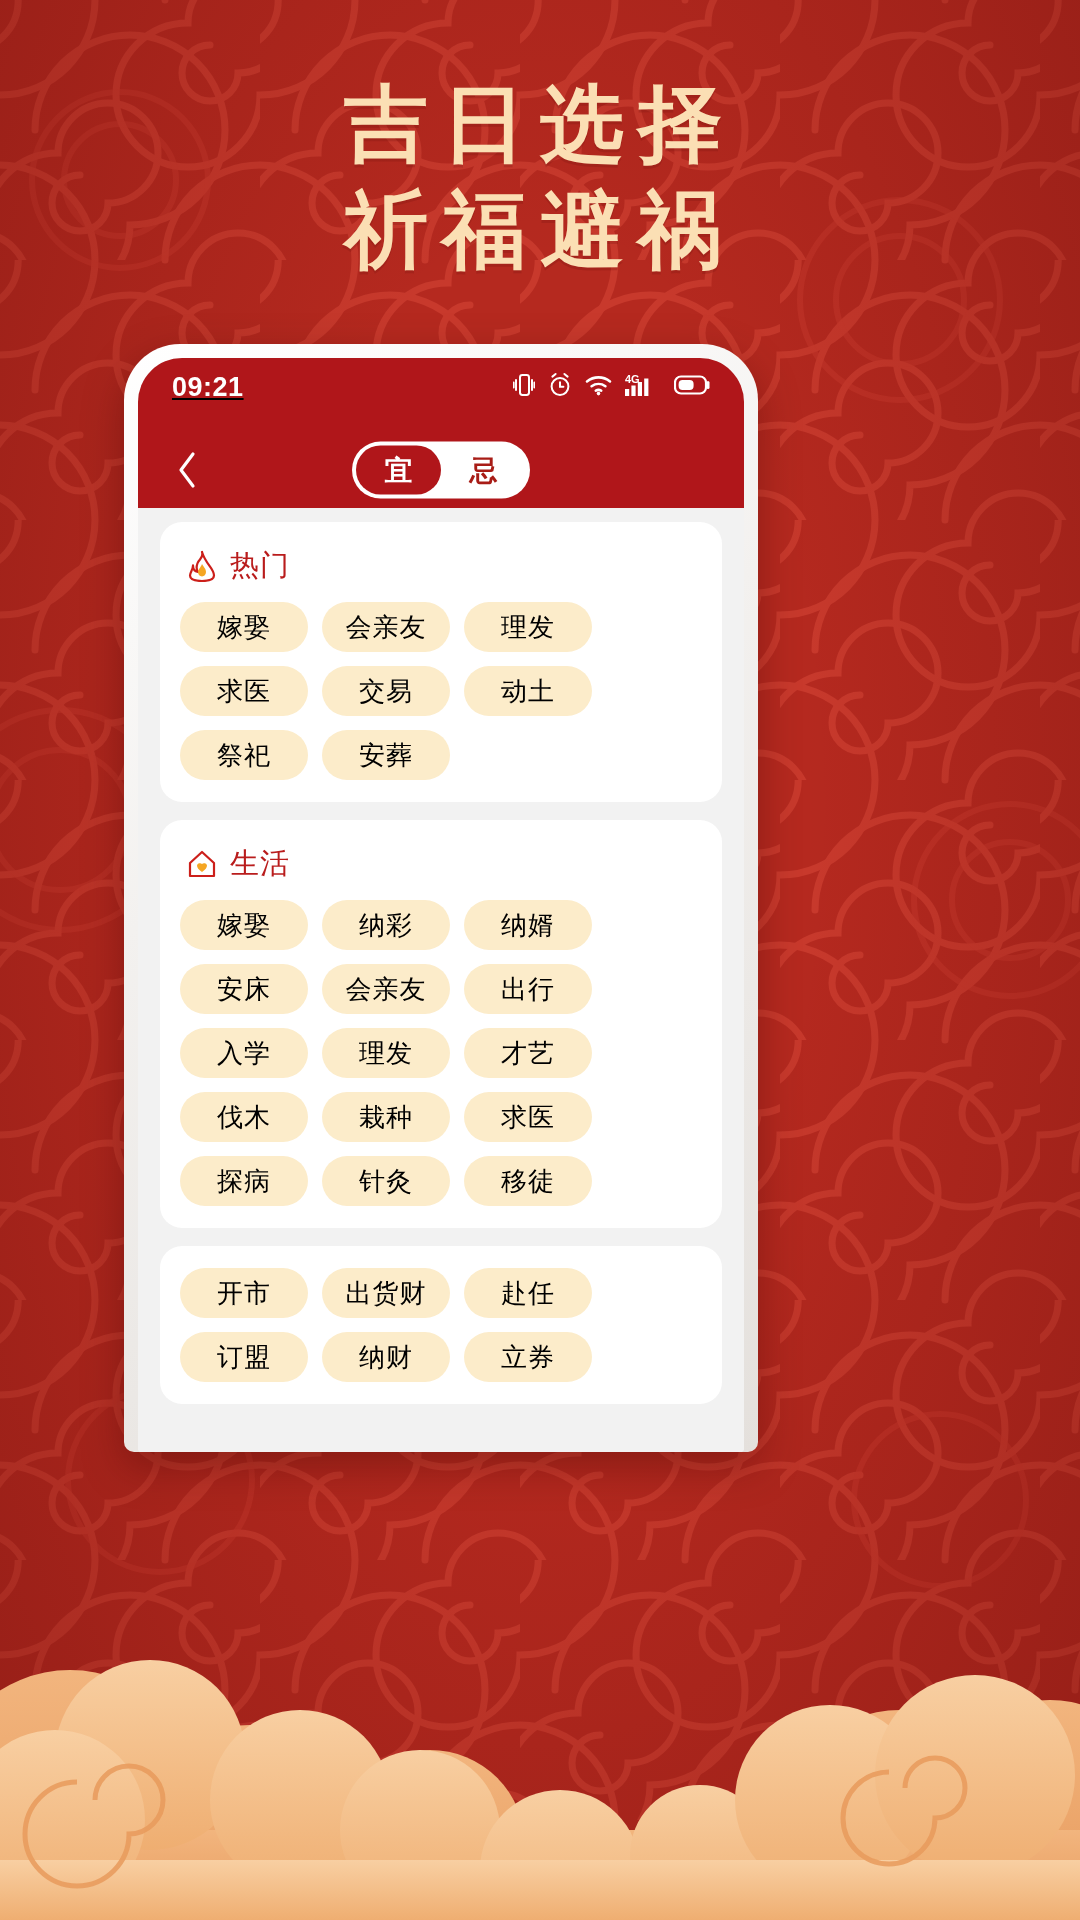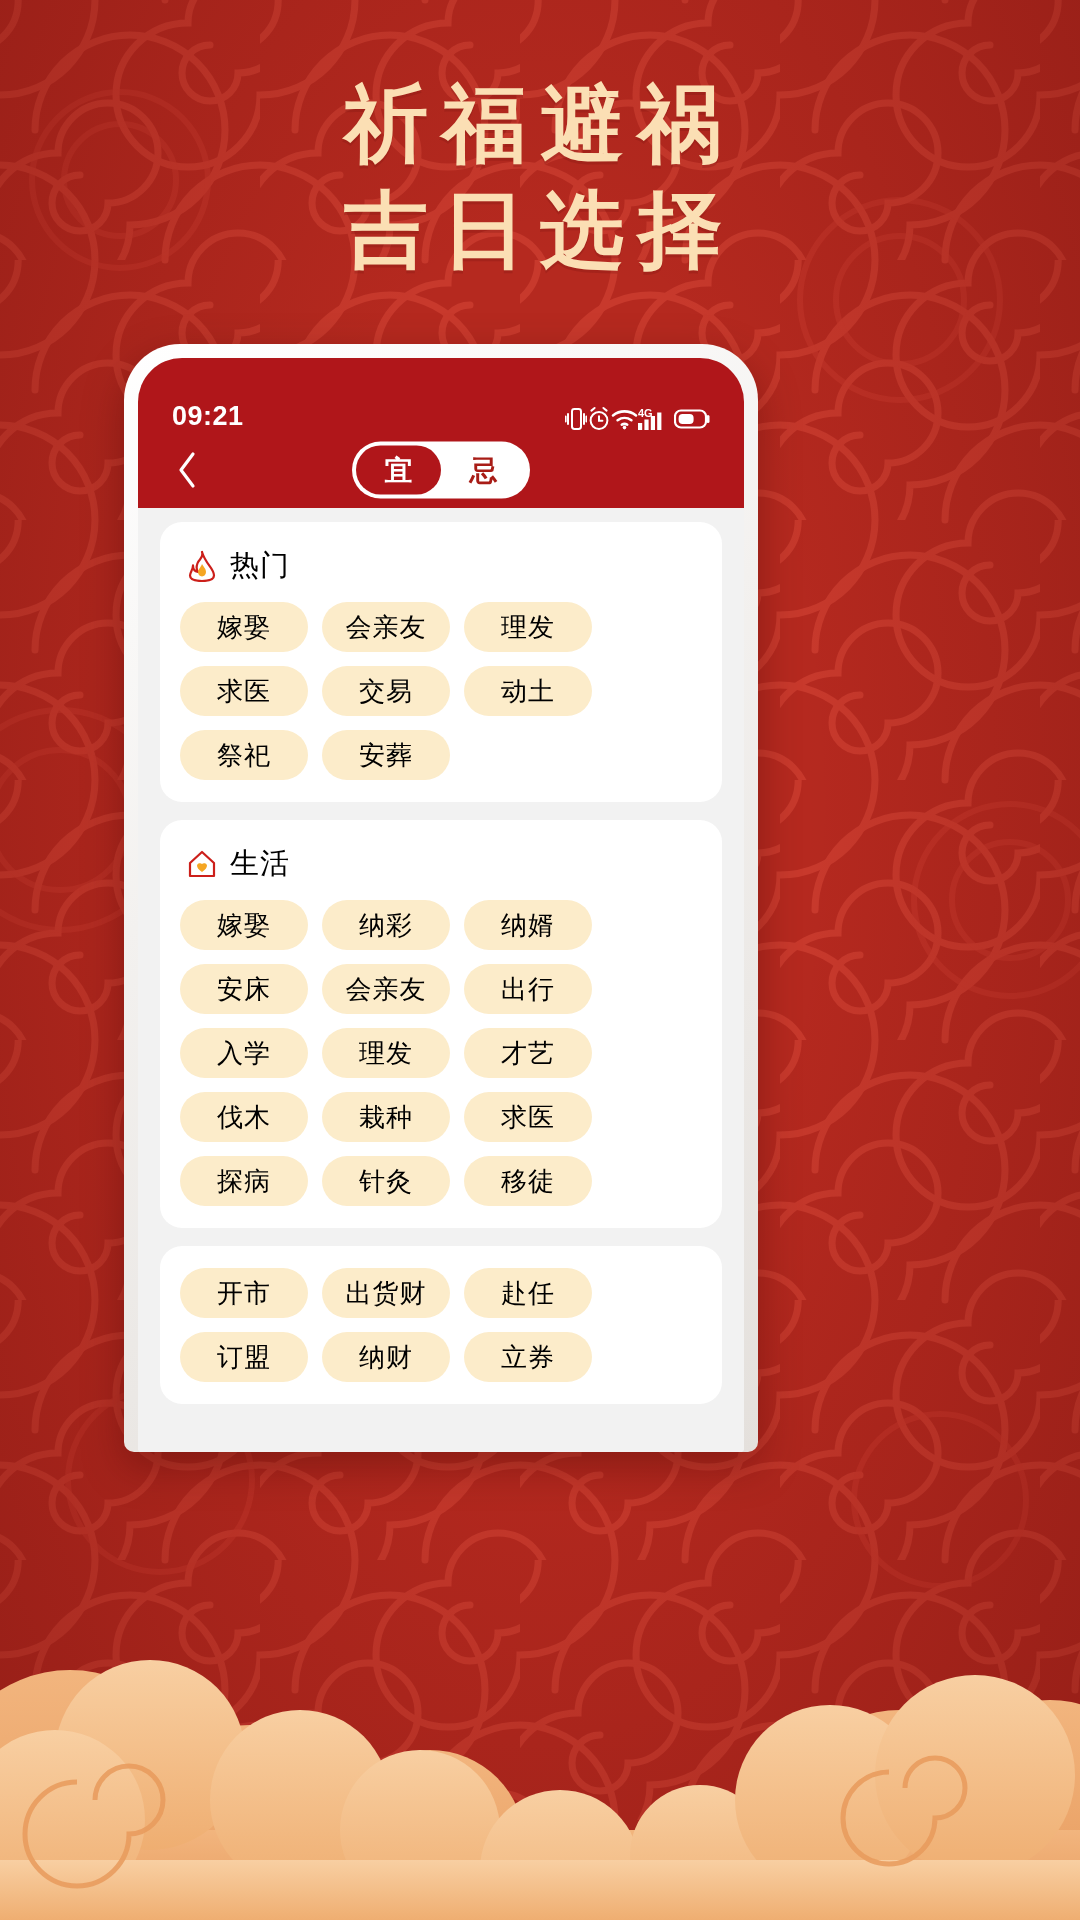--- a/index.html
+++ b/index.html
@@ -55,27 +55,28 @@
     width:100%; height:100%;
     background:#F2F2F2;
     border-radius:44px 44px 4px 4px;
     overflow:hidden;
     position:relative;
   }
 
   
   .statusbar{
     height:74px; background:#B0161A;
-    display:flex; align-items:flex-end; justify-content:space-between;
+    display:flex; align-items:flex-start; justify-content:space-between;
     padding:14px 34px 0 34px;
+    text-decoration:underline;
   }
   .clock{
     color:#fff; font-size:27px; font-weight:bold; letter-spacing:.5px;
   }
-  .sysicons{ display:flex; align-items:center; }
+  .sysicons{ display:flex; align-items:center; gap:13px; }
   .sysicons svg{ display:block; }
 
   
   .navbar{
     height:76px; background:#B0161A;
     display:flex; align-items:center; position:relative;
     padding:0 26px;
   }
   .back-btn{
     width:46px; height:46px; display:flex; align-items:center; justify-content:center;
@@ -105,21 +106,21 @@
   .card{
     background:#fff;
     border-radius:22px;
     padding:22px 20px 22px 20px;
     margin-bottom:18px;
   }
   .card-head{
     display:flex; align-items:center; gap:12px; margin:2px 0 16px 6px;
   }
   .card-head .ttl{
-    font-size:29px; color:#000000; letter-spacing:1px;
+    font-size:29px; color:#b91c1c; letter-spacing:1px;
   }
   .chips{
     display:flex; flex-wrap:wrap; gap:14px 14px;
   }
   .chip{
     width:128px; height:50px;
     background:#FCECCA;
     border-radius:26px;
     display:flex; align-items:center; justify-content:center;
     color:#000000; font-size:26px; letter-spacing:1px;
@@ -164,22 +165,22 @@
         <circle cx="1010" cy="900" r="96"></circle>
           <circle cx="1010" cy="900" r="58"></circle>
         <circle cx="160" cy="1480" r="92"></circle>
           <circle cx="940" cy="1500" r="86"></circle>
       </g>
     </svg>
   </div>
   <div class="vignette"></div>
 
   <div class="hero">
+    <div class="hero-line">吉日选择</div>
     <div class="hero-line">祈福避祸</div>
-    <div class="hero-line">吉日选择</div>
   </div>
 
   <div class="phone">
     <div class="screen">
 
       <div class="statusbar">
         <div class="clock">09:21</div>
         <div class="sysicons">
           <span>
             <svg width="22" height="26" viewBox="0 0 22 26">

